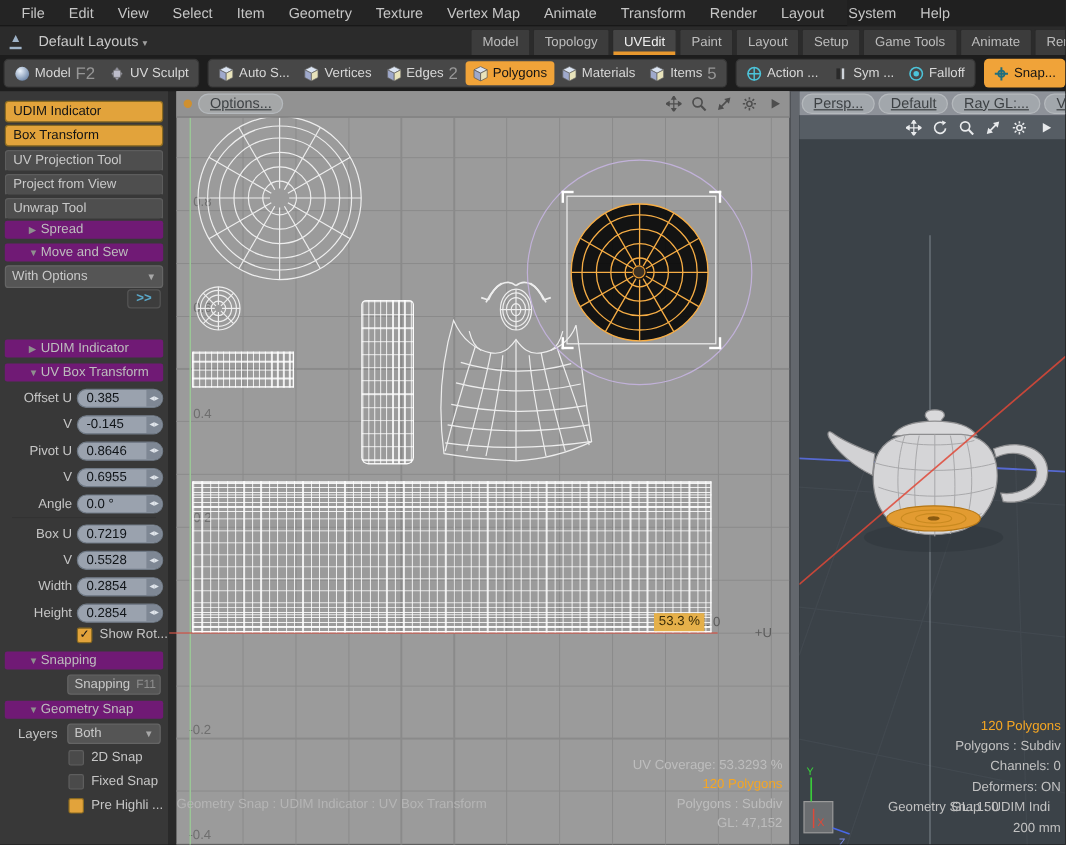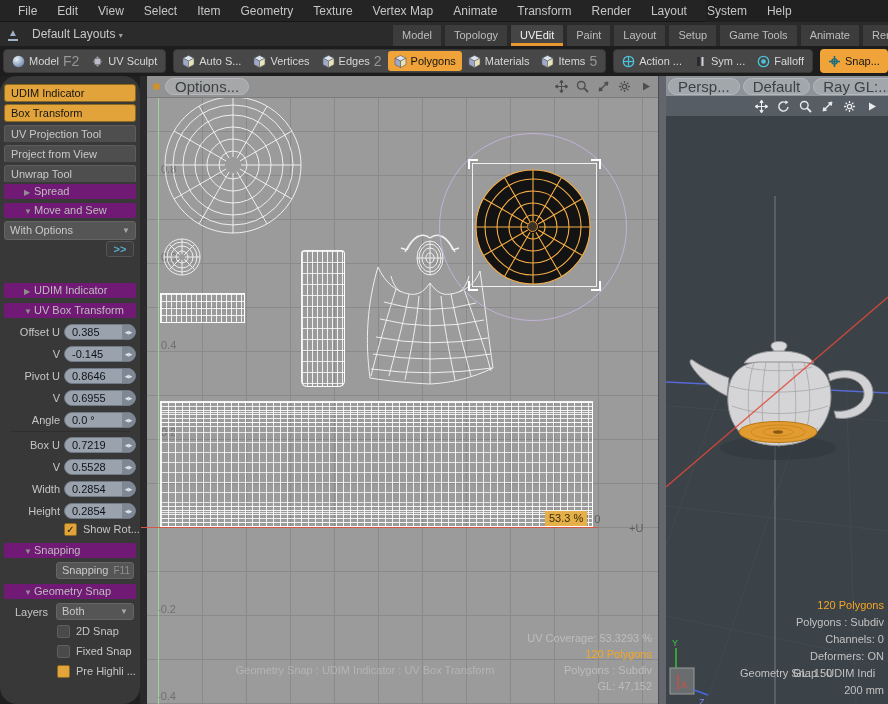--- a/index.html
+++ b/index.html
@@ -22,21 +22,21 @@
 
   
   .toolbar{position:absolute;left:0;top:46px;width:888px;height:30px;background:#1d1d1d;display:flex;align-items:center;padding-left:3px;}
   .tgroup{background:#474747;border:1px solid #373737;border-radius:4px;height:24px;display:flex;align-items:center;padding:0 2px;margin-right:7px;flex:none;}
   .tbtn{display:flex;align-items:center;gap:4px;height:20px;border-radius:3px;padding:0 6px;font-size:11px;color:#d8d8d8;white-space:nowrap;}
   .tbtn .cnt{color:#969696;font-size:14px;}
   .tbtn.active{background:#f0a339;color:#141414;}
   .snapbtn{background:#f0a339;border-radius:4px;height:24px;display:flex;align-items:center;gap:4px;color:#141414;font-size:11px;padding:0 8px;flex:none;}
 
   
-  .left-panel{position:absolute;left:0;top:76px;width:140px;bottom:0;background:#383838;border-radius:17px;}
+  .left-panel{position:absolute;left:0;top:76px;width:140px;bottom:0;background:#383838;}
   .lp{position:absolute;left:4px;width:132px;}
   .btn{height:18px;border-radius:3px;font-size:11px;line-height:17px;padding-left:6px;white-space:nowrap;overflow:hidden;}
   .btn.orange{background:#e2a33b;color:#141414;border:1px solid #8a6a20;}
   .btn.gray{background:#4e4e4e;color:#c9c9c9;border:1px solid #5d5d5d;border-bottom-color:#3a3a3a;}
   .sechdr{height:15px;background:#701a75;border-radius:2px;font-size:11px;color:#bdbdbd;line-height:15px;padding-left:20px;}
   .sechdr .tri{display:inline-block;font-size:8px;color:#8f8f8f;width:10px;}
   .dropdown{height:19px;background:#555;border:1px solid #656565;border-radius:3px;color:#c9c9c9;font-size:11px;line-height:17px;padding:0 5px;display:flex;justify-content:space-between;align-items:center;}
   .dropdown .arr{font-size:8px;color:#a8a8a8;}
   .expandbtn{height:16px;width:28px;background:#3d3d3d;border:1px solid #555;border-radius:3px;color:#5aa7c8;font-size:11px;font-weight:bold;text-align:center;line-height:14px;}
   .prop-row{display:flex;align-items:center;height:17px;margin-bottom:5px;}
@@ -57,21 +57,21 @@
 
   
   .uv{position:absolute;left:147px;top:76px;width:511px;height:628px;background:#9b9b9b;}
   .uv-grid{position:absolute;left:0;top:22px;right:0;bottom:0;
     background-image:
       repeating-linear-gradient(to right,#8a8a8a 0 1px,transparent 1px 44px),
       repeating-linear-gradient(to bottom,#8a8a8a 0 1px,transparent 1px 44px);
     background-position:11px 33px;}
   .uv-header{position:absolute;left:0;top:0;right:0;height:22px;background:#929292;border-bottom:1px solid #7c7c7c;display:flex;align-items:center;padding:0 6px;z-index:9;}
   .uv-dot{width:7px;height:7px;border-radius:50%;background:#cf9030;margin-right:5px;flex:none;}
-  .pill{background:rgba(210,214,218,0.30);border:1px solid #b5b9bd;border-radius:9px;color:#3d4144;font-size:15px;line-height:15px;padding:0 9px;white-space:nowrap;}
+  .pill{background:rgba(210,214,218,0.30);border:1px solid #b5b9bd;border-radius:9px;color:#3d4144;font-size:12px;line-height:15px;padding:0 9px;white-space:nowrap;text-decoration:underline;}
   .hdr-icons{margin-left:auto;display:flex;align-items:center;gap:8px;}
   .hicon{width:13px;height:13px;display:block;}
   .axis-green{position:absolute;left:11px;top:22px;bottom:0;width:1px;background:#9ed49a;z-index:2;}
   .axis-red{position:absolute;left:-6px;top:451px;width:457px;height:1px;background:#d4574a;z-index:2;}
   .uvlabel{position:absolute;font-size:11px;color:#6f6f6f;z-index:1;}
   .wire{position:absolute;z-index:3;}
   .gridstrip{position:absolute;z-index:3;border:1px solid rgba(255,255,255,0.9);}
   .strip-big{left:13px;top:325px;width:433px;height:126px;
     background-image:
       repeating-linear-gradient(to bottom,rgba(255,255,255,.85) 0 1px,transparent 1px 4px),
@@ -89,21 +89,21 @@
   .corner{position:absolute;width:10px;height:10px;border:2.5px solid #fff;}
   .c-tl{left:-5px;top:-5px;border-right:none;border-bottom:none;}
   .c-tr{right:-5px;top:-5px;border-left:none;border-bottom:none;}
   .c-bl{left:-5px;bottom:-5px;border-right:none;border-top:none;}
   .c-br{right:-5px;bottom:-5px;border-left:none;border-top:none;}
   .pivot{position:absolute;left:380px;top:145px;width:11px;height:11px;border-radius:50%;background:#3c3226;border:1.5px solid #e8982e;z-index:6;}
   .badge{position:absolute;left:398px;top:435px;background:#e5b04a;color:#3a2c08;font-size:11px;line-height:15px;padding:0 4px;z-index:6;white-space:nowrap;}
   .uv-ov{position:absolute;font-size:11px;color:#bdbdbd;z-index:7;white-space:nowrap;}
   .uv-ov.right{right:6px;text-align:right;}
   .uv-ov.orange{color:#f5a623;}
-  .uv-ov.center{left:0;right:75px;text-align:center;color:#b5b5b5;}
+  .uv-ov.center{left:0;right:75px;color:#b5b5b5;}
 
   
   .v3d{position:absolute;left:666px;top:76px;width:222px;height:628px;background:#3b4248;overflow:hidden;}
   .v3d-header{position:absolute;left:0;top:0;right:0;height:20px;background:#8e9299;display:flex;align-items:center;gap:3px;padding:0 2px;z-index:9;}
   .v3d-icons{position:absolute;left:0;top:20px;right:0;height:20px;background:rgba(150,156,164,.30);display:flex;align-items:center;justify-content:flex-end;gap:9px;padding-right:10px;z-index:9;}
   .v3d-ov{position:absolute;right:4px;font-size:11px;color:#c2c2c2;text-align:right;white-space:nowrap;z-index:8;}
   .v3d-ov.orange{color:#f5a623;}
   .ovl-geo{position:absolute;left:74px;font-size:11px;color:#c2c2c2;white-space:nowrap;z-index:8;}
   .ovl-gl{position:absolute;left:127px;font-size:11px;color:#c2c2c2;white-space:nowrap;z-index:8;}
 </style>

